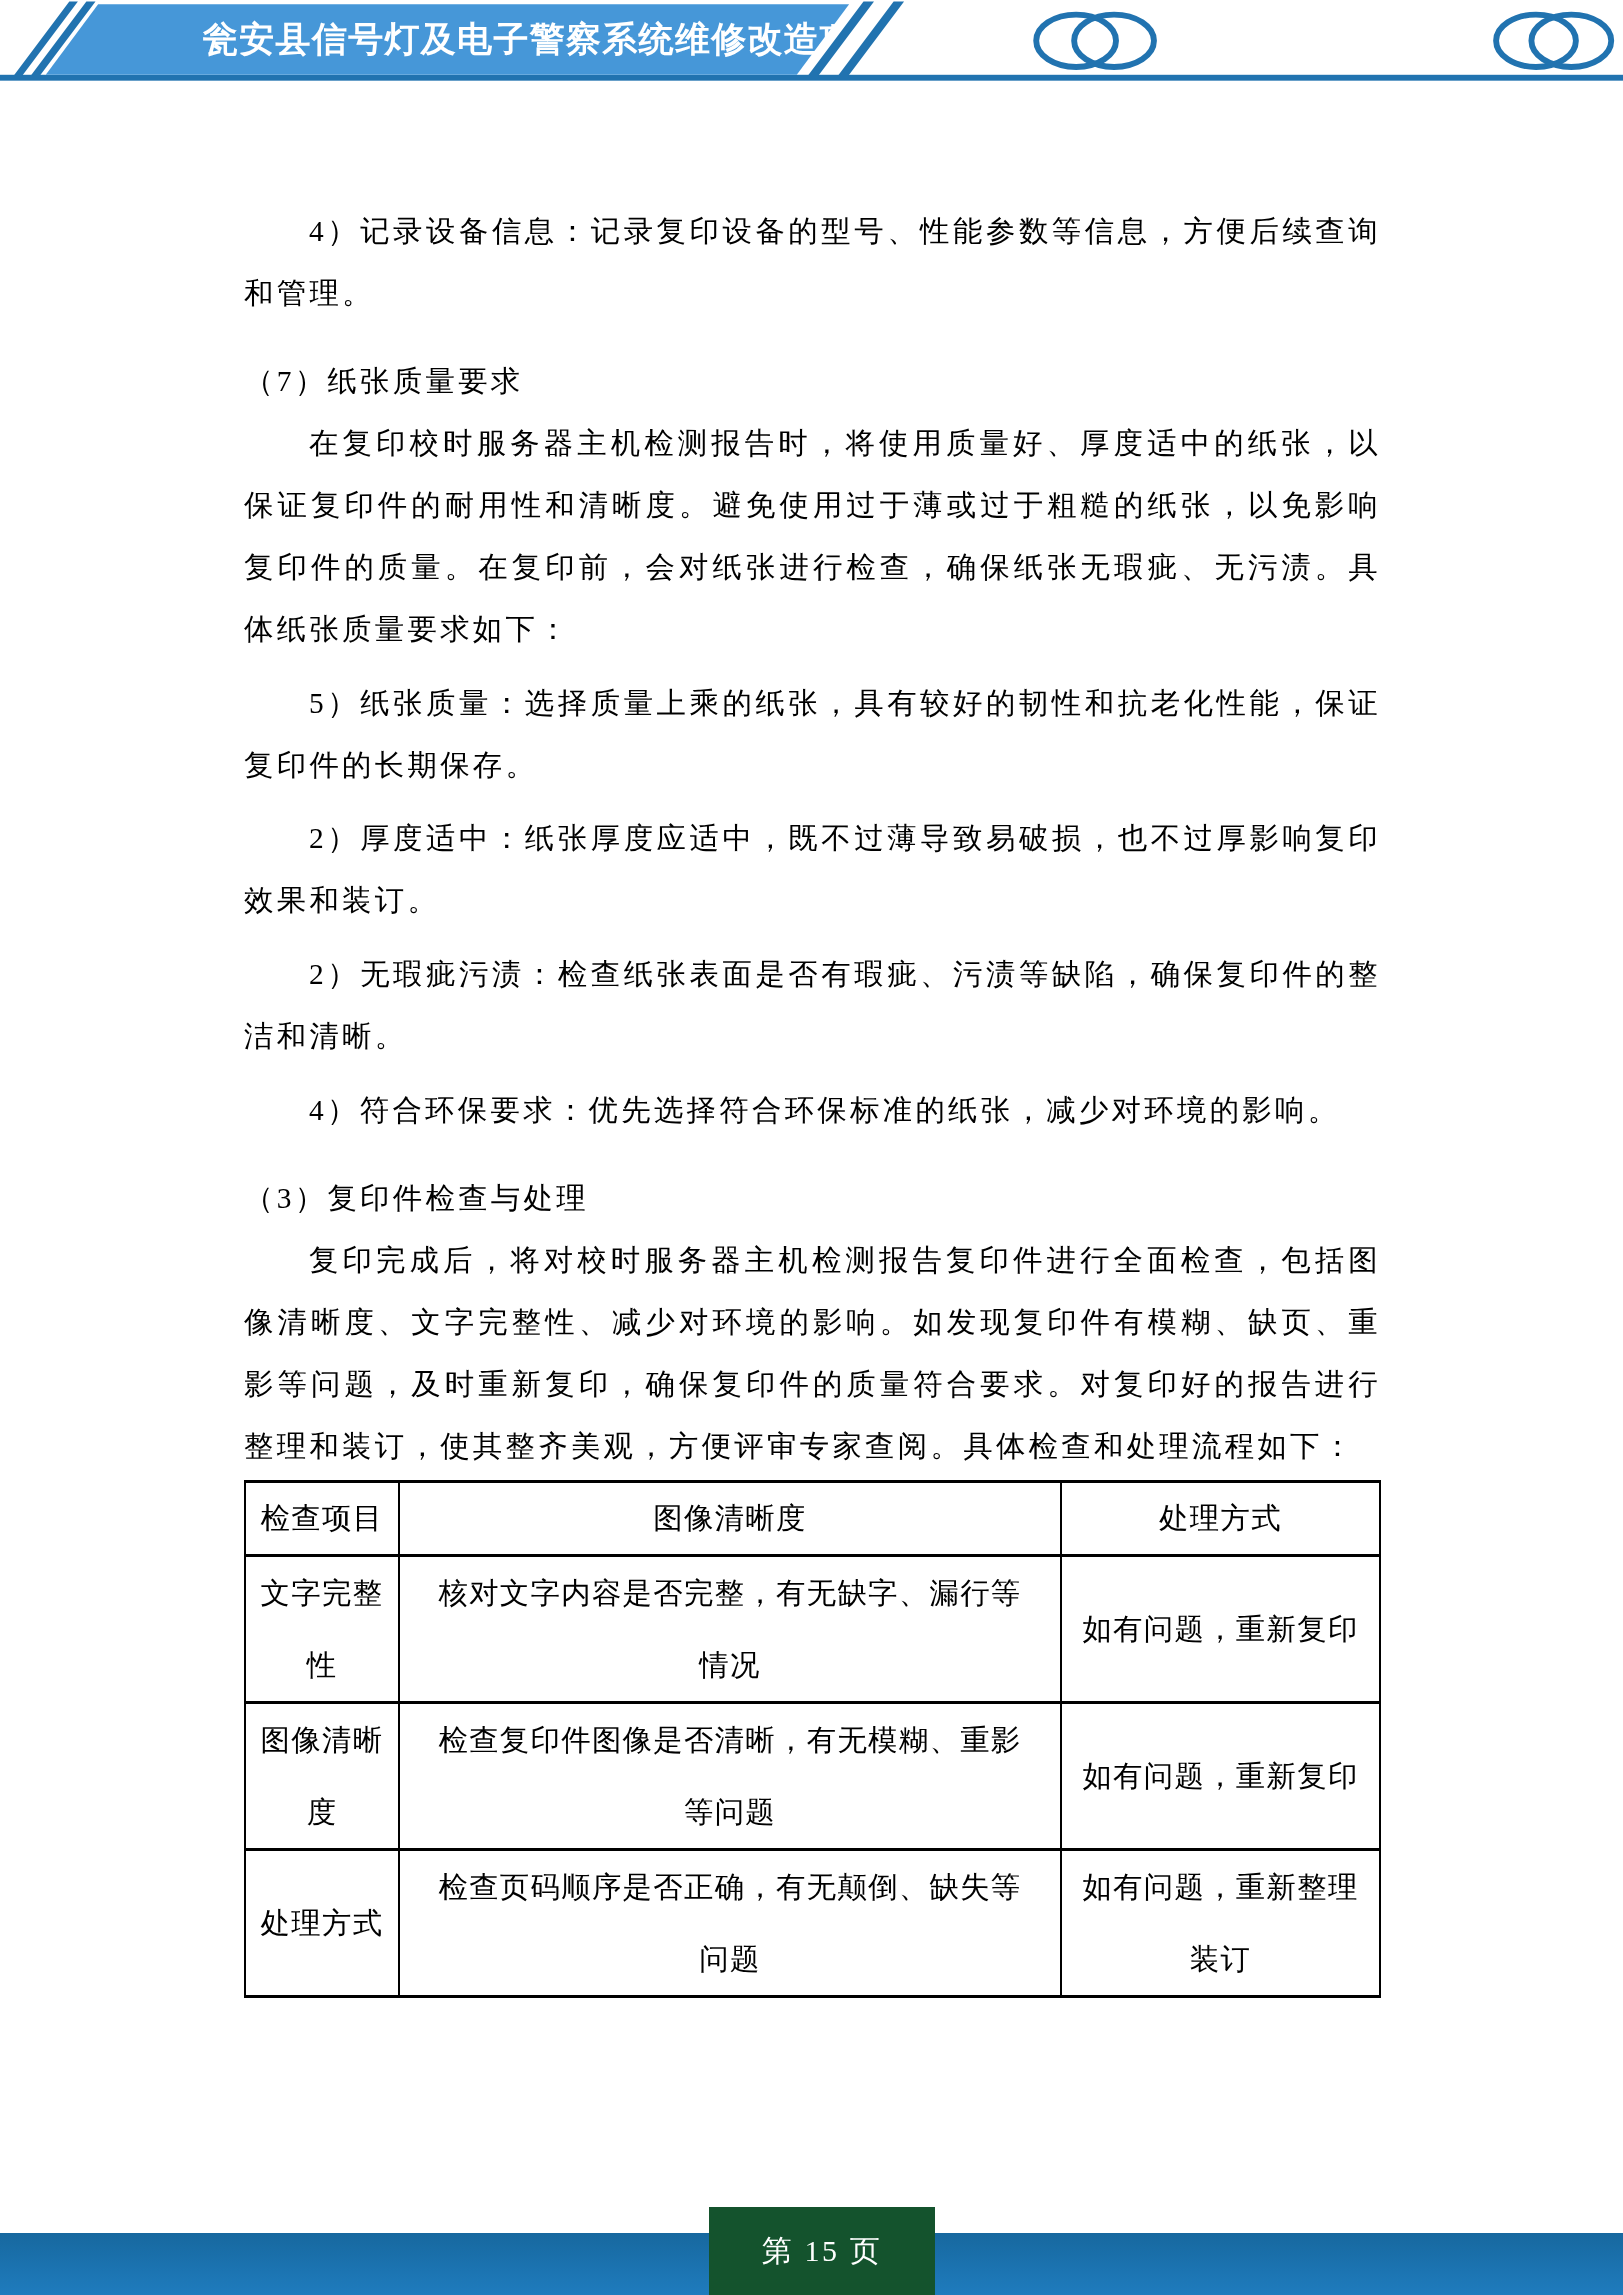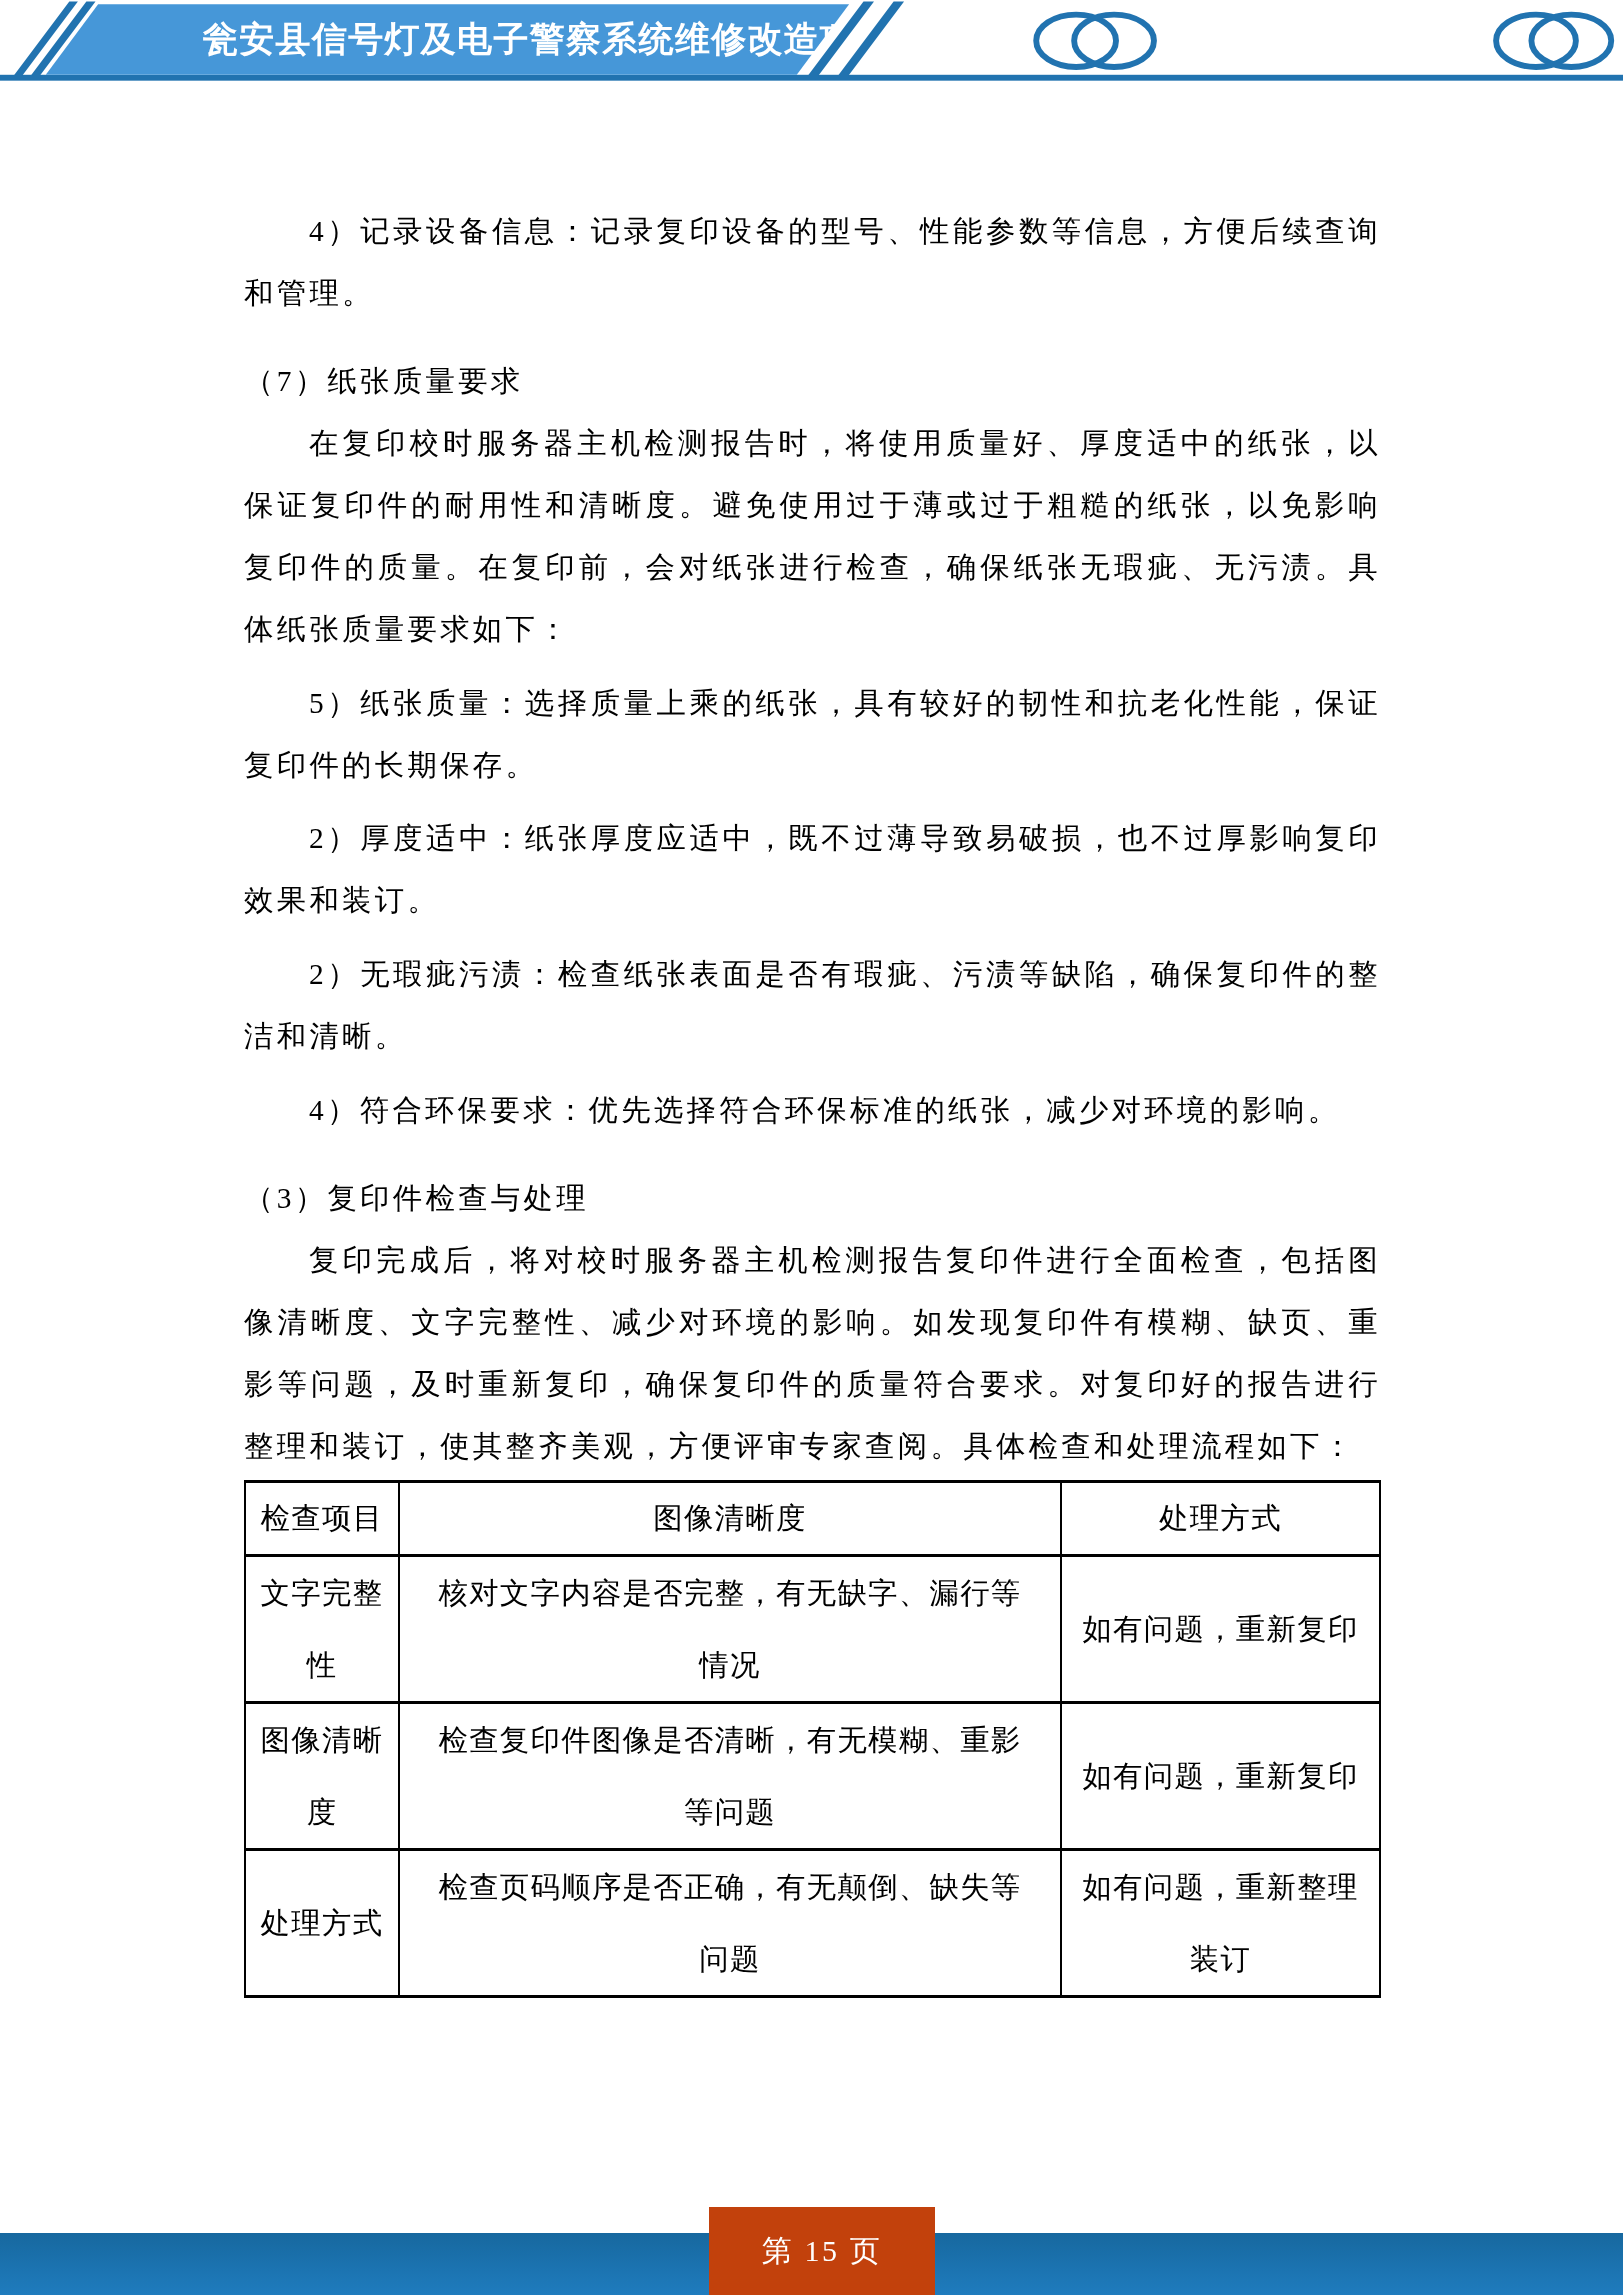--- a/index.html
+++ b/index.html
@@ -47,21 +47,21 @@
   .check-table td.c0{padding:0 5.2px;}
   .check-table td.c1{padding:0 26px;}
   .check-table td.c2{padding:0 9.8px;}
   
   .footer-band{
     position:absolute;left:0;top:2233px;width:1623px;height:63px;
     background:linear-gradient(#17689f,#1f7cbe);
   }
   .footer-box{
     position:absolute;left:709px;top:2207px;width:226px;height:88px;
-    background:#c2410c;
+    background:#14532d;
     display:flex;align-items:center;justify-content:center;
     color:#ffffff;font-size:30px;letter-spacing:2.6px;text-align:center;
   }
 </style>
 </head>
 <body>
 
 <div class="page">
 
   <svg class="header-svg" width="1623" height="92" viewBox="0 0 2481 140">

